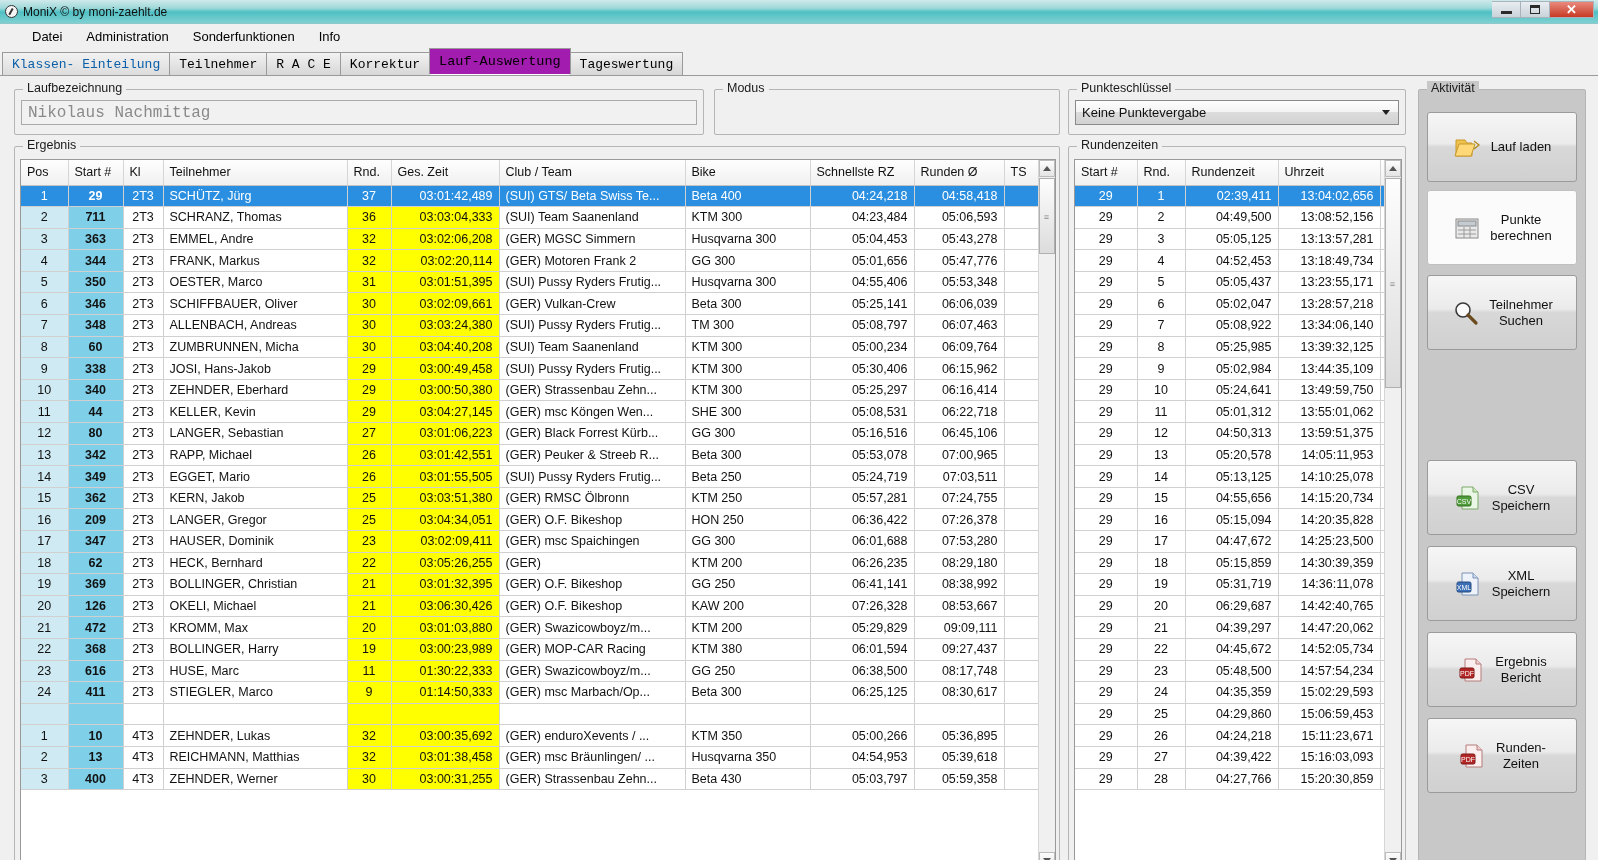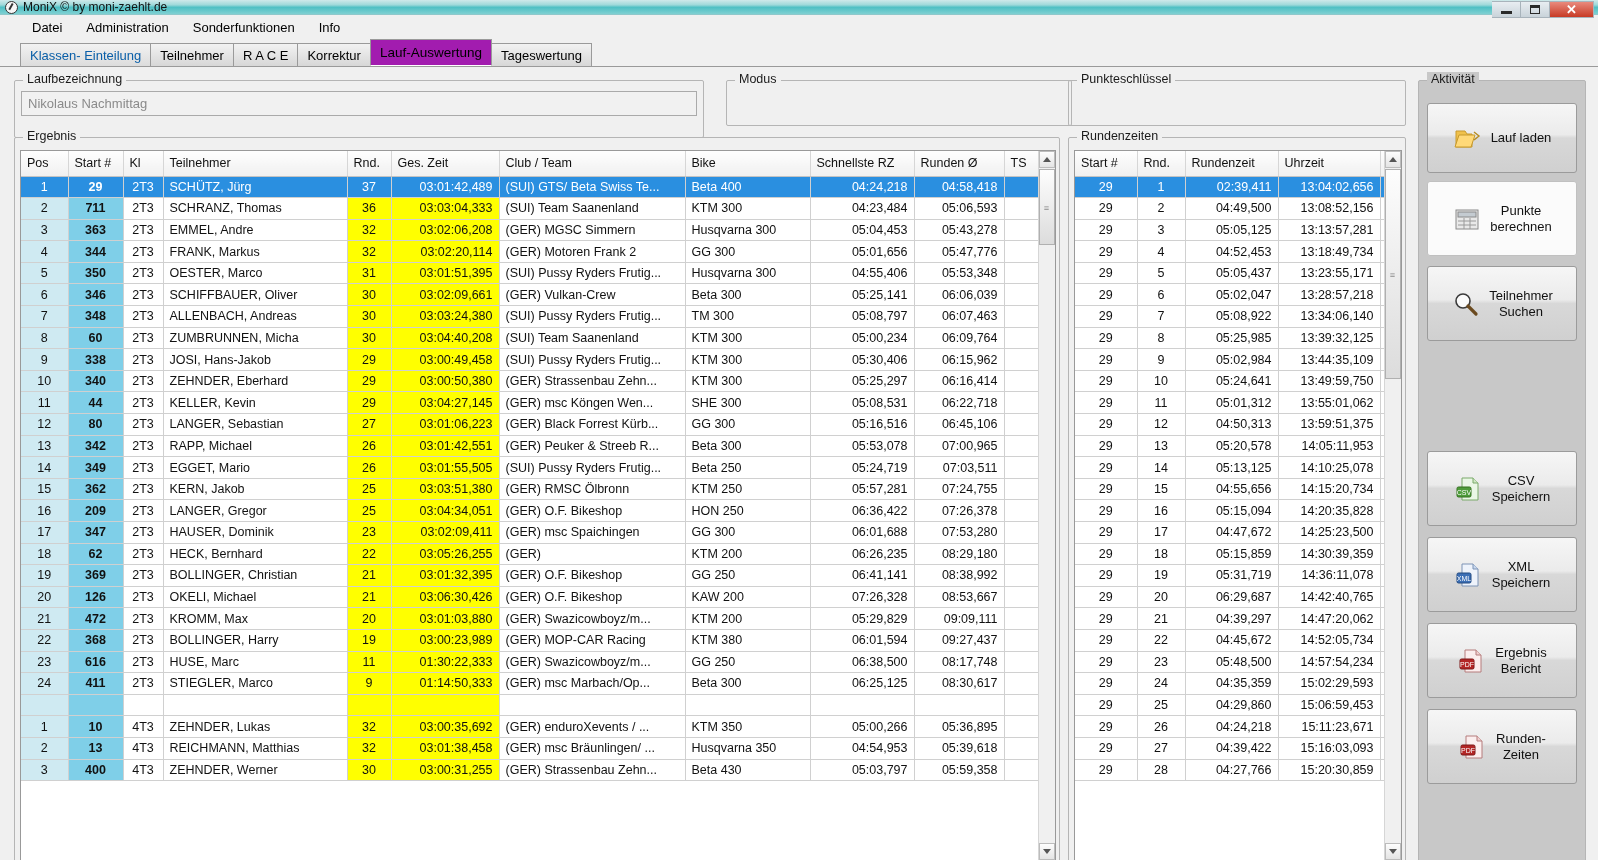--- a/index.html
+++ b/index.html
@@ -8,21 +8,21 @@
     width: 1598px; height: 860px;
     overflow: hidden;
     font-family: "Liberation Sans", sans-serif;
     font-size: 12px;
     background: #f0f0f0;
   }
 
   
   .titlebar {
     position: relative;
-    height: 15px;
+    height: 24px;
     background: linear-gradient(to bottom, #cfe9ea 0%, #9fd9da 35%, #4fc0c4 52%, #7fd0d2 100%);
     border-bottom: 1px solid #8fc8cb;
     display: flex; align-items: center;
   }
   .titlebar-left { display: flex; align-items: center; gap: 5px; padding-left: 5px; }
   .app-icon {
     width: 13px; height: 13px; border-radius: 50%;
     border: 1.5px solid #333; background: #f6f6f6;
     position: relative;
   }
@@ -56,23 +56,24 @@
   .menubar {
     height: 24px; background: #f0f0f0;
     display: flex; align-items: center; gap: 0;
     padding-left: 20px;
   }
   .menuitem { padding: 3px 12px; font-size: 13px; color: #000; cursor: default; }
 
   
   .tabstrip {
     display: flex; align-items: flex-end;
-    height: 27px; padding-left: 20px;
+    height: 27px; padding-left: 2px;
     background: #f0f0f0;
     position: relative;
+    font-family: Liberation Mono, monospace;
   }
   .tab {
     height: 23px; padding: 0 9px;
     display: flex; align-items: center;
     font-size: 13px;
     border: 1px solid #9a9a9a;
     border-bottom: none;
     background: linear-gradient(to bottom, #f2f2f2, #d7d7d7);
     margin-right: -1px;
     color: #000;
@@ -96,22 +97,22 @@
   .group { position: absolute; border: 1px solid #b5b5b5; border-radius: 2px; }
   .group > .glabel {
     position: absolute; top: -9px; left: 8px;
     background: #f0f0f0; padding: 0 4px;
     font-size: 12.5px; color: #1a1a1a;
   }
 
   .ro-input {
     position: absolute; left: 6px; right: 6px; top: 10px; height: 25px;
     border: 1px solid #aaa; background: #f1f1f1;
-    color: #8a8a8a; font-size: 13px;
-    padding: 3px 6px; line-height: 18px;
+    color: #8a8a8a; font-size: 16px;
+    padding: 3px 6px; line-height: 18px; font-family: Liberation Mono, monospace;
   }
   .combo {
     position: absolute; left: 6px; right: 6px; top: 10px; height: 25px;
     border: 1px solid #8a8a8a;
     background: linear-gradient(to bottom, #fdfdfd 0%, #f3f3f3 48%, #dcdcdc 50%, #d2d2d2 100%);
     font-size: 13px; padding: 3px 6px; line-height: 18px; color: #111;
   }
   .combo-arrow {
     position: absolute; right: 2px; top: 1px; width: 20px; height: 21px;
     display: flex; align-items: center; justify-content: center;
@@ -209,31 +210,37 @@
   <div class="tab selected-blue">Klassen- Einteilung</div>
   <div class="tab">Teilnehmer</div>
   <div class="tab">R A C E</div>
   <div class="tab">Korrektur</div>
   <div class="tab active">Lauf-Auswertung</div>
   <div class="tab">Tageswertung</div>
 </div>
 
 <div class="page">
 
-  <div class="group" style="left:14px; top:13px; width:690px; height:58px;">
+  <div class="group" style="left:14px; top:13px; width:690px; height:46px;">
     <span class="glabel">Laufbezeichnung</span>
     <div class="ro-input">Nikolaus Nachmittag</div>
   </div>
 
-  <div class="group" style="left:714px; top:13px; width:346px; height:46px;margin-left:12px;">
+  <div class="group" style="left:714px; top:13px; width:346px; height:46px;">
     <span class="glabel">Modus</span>
   </div>
 
   <div class="group" style="left:1068px; top:13px; width:338px; height:46px;">
     <span class="glabel">Punkteschlüssel</span>
+    <div class="combo">
+      <span>Keine  Punktevergabe</span>
+      <span class="combo-arrow">
+          <i></i>
+        </span>
+    </div>
   </div>
 
   <div class="group" style="left:14px; top:70px; width:1046px; height:745px;">
     <span class="glabel">Ergebnis</span>
     <div class="tablewrap" style="left:5px; top:12px; width:1036px; height:728px;">
       <div style="position:absolute; left:0; top:0; right:17px; bottom:17px; overflow:hidden;">
         <table class="grid" id="result-grid" style="width:1019px;">
           <colgroup>
             <col style="width:47px">
               <col style="width:55px">

